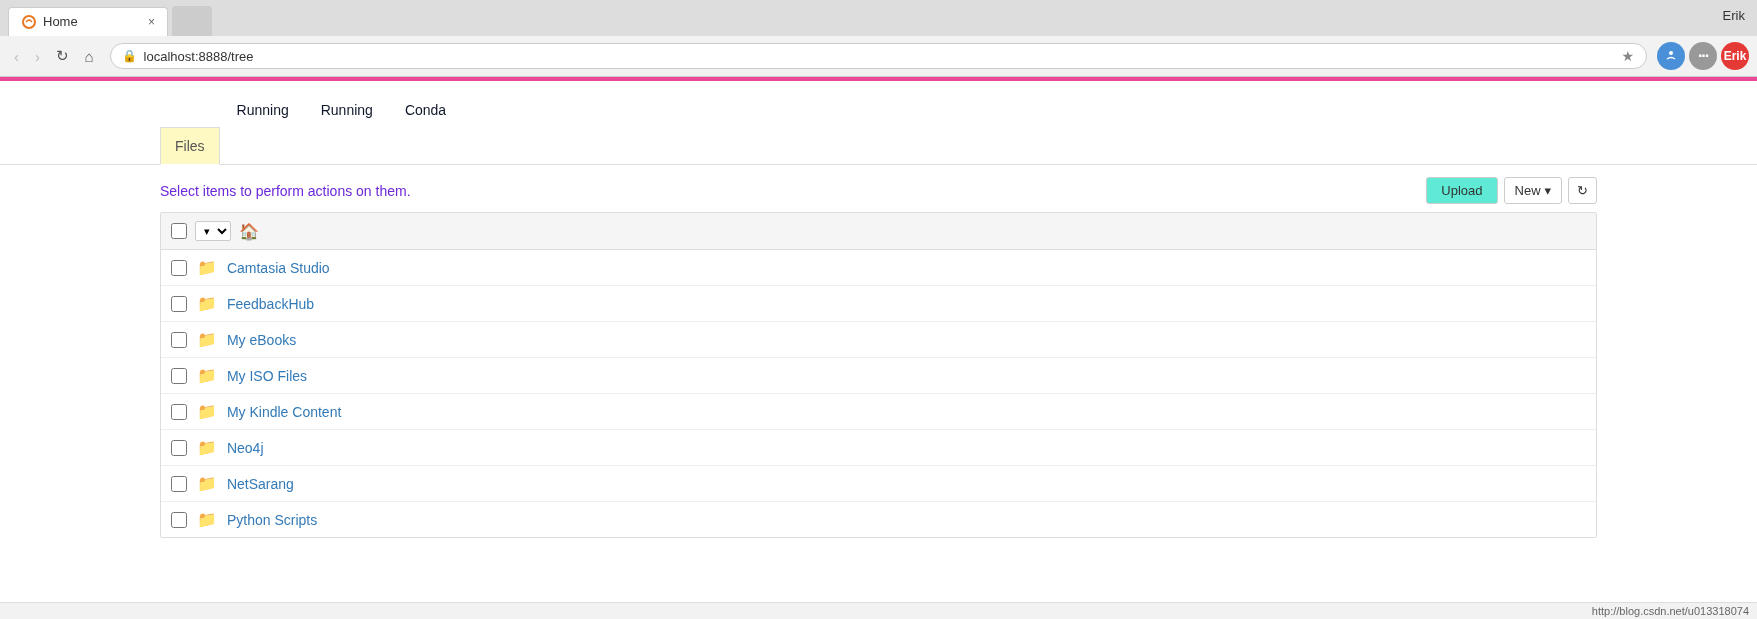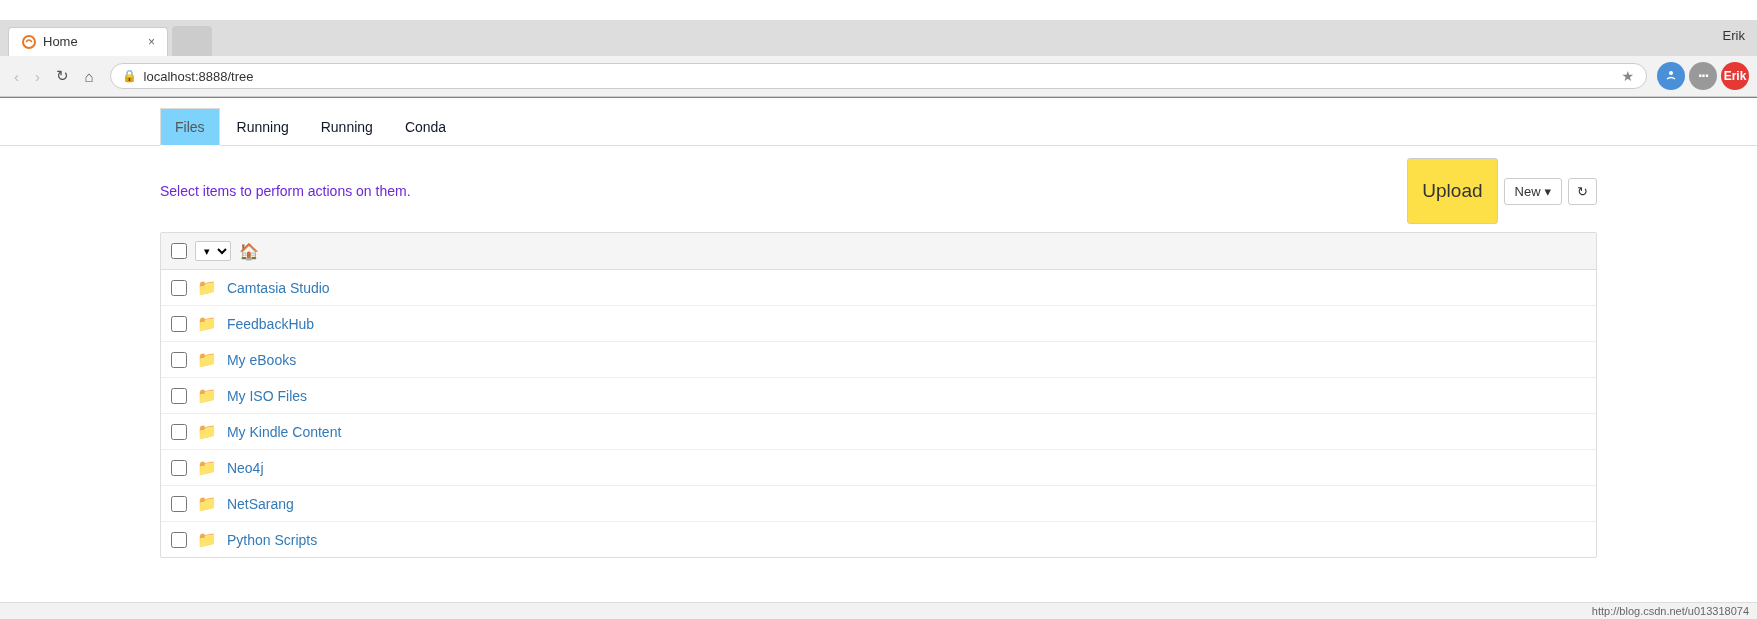--- a/index.html
+++ b/index.html
@@ -1,22 +1,21 @@
 <!DOCTYPE html>
 <html><head>
   <meta charset="utf-8">
   <style>
     * { margin: 0; padding: 0; box-sizing: border-box; }
     body { font-family: Arial, sans-serif; font-size: 14px; background: #fff; color: #333; }
 
     
     .browser-chrome {
       background: #f2f2f2;
-      border-bottom: 1px solid #ec4899;
-      margin-top: 20px;
+      border-bottom: 4px solid #ec4899;
     }
     .tab-bar {
       display: flex;
       align-items: center;
       padding: 6px 8px 0 8px;
       background: #ddd;
     }
     .tab {
       display: flex;
       align-items: center;
@@ -149,23 +148,24 @@
       cursor: pointer;
       border: 1px solid transparent;
       border-bottom: none;
       margin-right: 2px;
       color: #0f172a;
       text-decoration: none;
     }
     .main-tab.active {
       border-color: #ddd;
       border-bottom: 1px solid #fff;
-      background: #7dd3fc;
+      background: #fef9c3;
       color: #555;
       margin-bottom: -1px;
+      margin-top: 36px;
     }
 
     
     .file-browser {
       padding: 0 160px;
     }
     .file-toolbar-row {
       display: flex;
       align-items: center;
       justify-content: space-between;
@@ -174,25 +174,25 @@
     .select-info {
       font-size: 14px;
       color: #6d28d9;
     }
     .toolbar-actions {
       display: flex;
       gap: 6px;
       align-items: center;
     }
     .btn-upload {
-      padding: 21px 14px;
-      border: 1px solid #ccc;
-      background: #fde047;
+      padding: 5px 14px;
+      border: 1px solid #ccc;
+      background: #5eead4;
       border-radius: 3px;
-      font-size: 19px;
+      font-size: 13px;
       cursor: pointer;
       color: #333;
     }
     .btn-new {
       padding: 5px 10px;
       border: 1px solid #ccc;
       background: #fff;
       border-radius: 3px;
       font-size: 13px;
       cursor: pointer;

